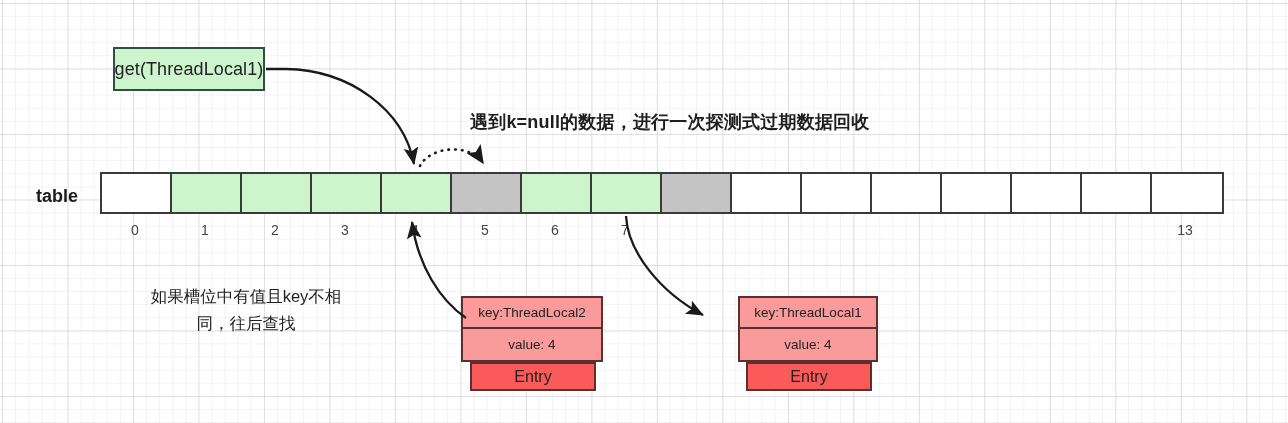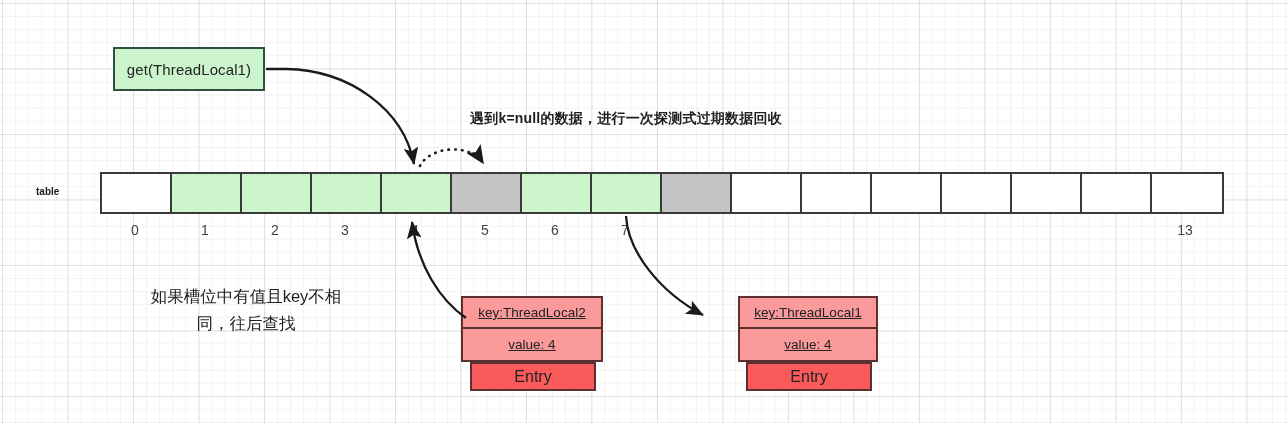--- a/index.html
+++ b/index.html
@@ -41,31 +41,31 @@
     left: 113px;
     top: 47px;
     width: 152px;
     height: 44px;
     background: #cdf5cd;
     border: 2px solid #2f4f3f;
     box-sizing: border-box;
     display: flex;
     align-items: center;
     justify-content: center;
-    font-size: 15px;
+    font-size: 18px;
     color: #222222;
     letter-spacing: 0.1px;
   }
 
   
   .note-top {
     position: absolute;
     left: 470px;
     top: 110px;
-    font-size: 14px;
+    font-size: 18px;
     font-weight: bold;
     color: #1f1f1f;
     white-space: nowrap;
     letter-spacing: 0.2px;
   }
 
   
   .note-left {
     position: absolute;
     left: 112px;
@@ -76,21 +76,21 @@
     font-weight: normal;
     line-height: 27px;
     color: #1f1f1f;
   }
 
   
   .table-label {
     position: absolute;
     left: 36px;
     top: 186px;
-    font-size: 10px;
+    font-size: 18px;
     font-weight: bold;
     color: #1a1a1a;
   }
   #table-row {
     position: absolute;
     left: 100px;
     top: 172px;
     height: 42px;
     display: flex;
     border: 2.5px solid #3a3a3a;
@@ -126,21 +126,20 @@
     background: #fb9a9a;
   }
   .entry-kv .row {
     height: 31px;
     display: flex;
     align-items: center;
     justify-content: center;
     font-size: 13.5px;
     color: #222222;
     box-sizing: border-box;
-    text-decoration: underline;
   }
   .entry-kv .row.key { border-bottom: 2px solid #5a3030; }
   .entry-tag {
     background: #fa5a5a;
     border: 2px solid #5a3030;
     box-sizing: border-box;
     height: 29px;
     display: flex;
     align-items: center;
     justify-content: center;

